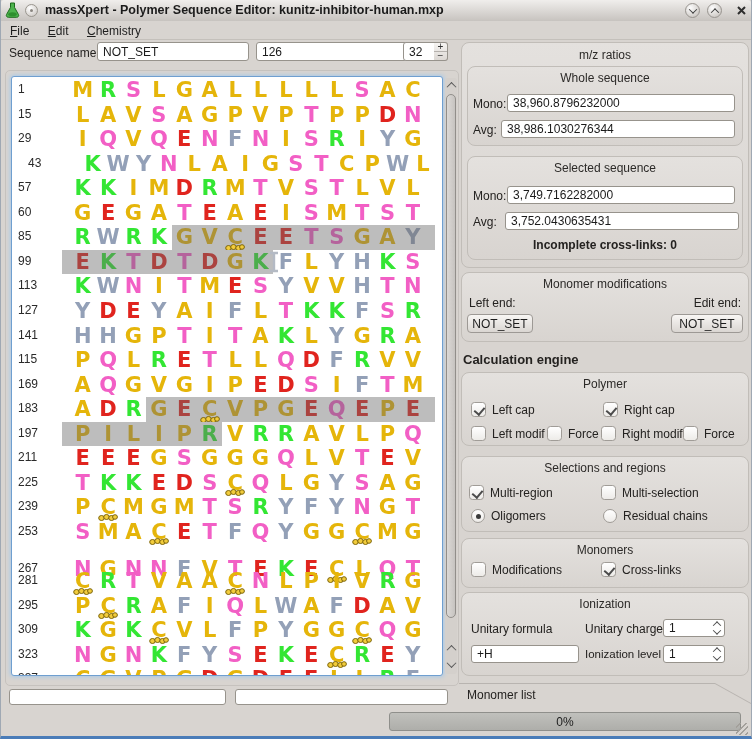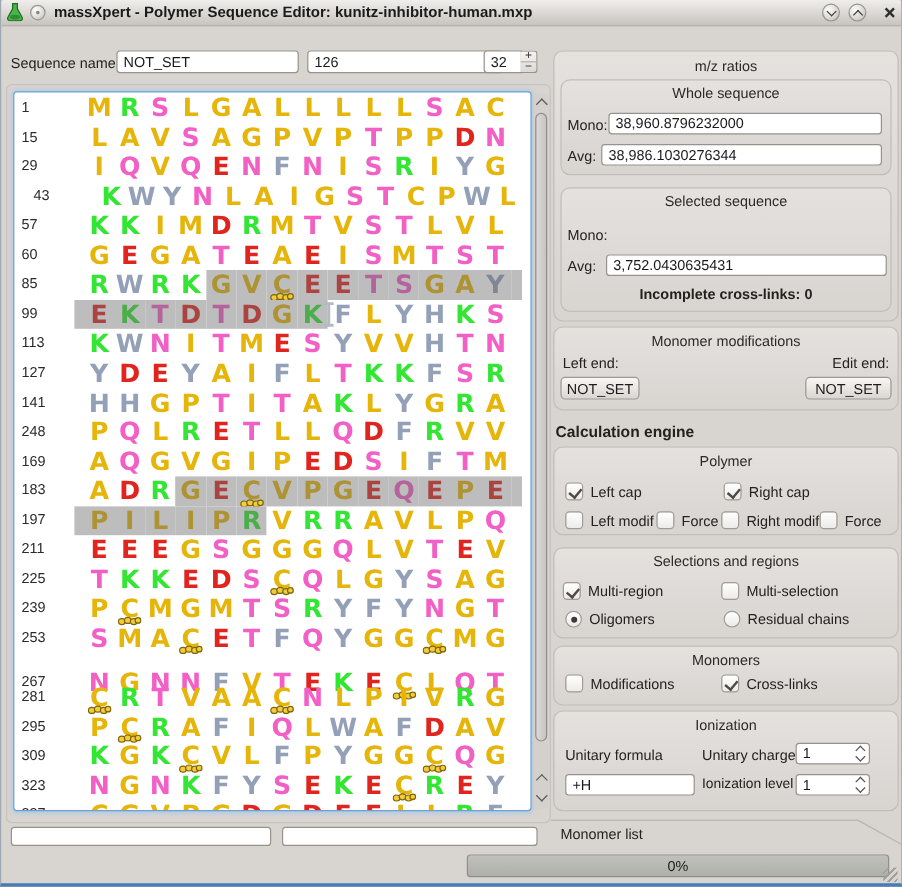--- a/index.html
+++ b/index.html
@@ -99,20 +99,25 @@
     <span class="winbtn" style="left:706px;">
         <span class="chev up" style="border-color:#3c3c3c;"></span>
       </span>
     <span class="winbtn" style="left:733px;background:none;border:none;">
       <svg width="11" height="11">
           <path d="M2 2 L9 9 M9 2 L2 9" stroke="#2e2e2e" stroke-width="2"></path>
         </svg>
     </span>
   </div>
 
+  <div class="menubar">
+    <span class="menu-item">File</span>
+    <span class="menu-item">Edit</span>
+    <span class="menu-item">Chemistry</span>
+  </div>
 
   <span class="label" style="left:8px;top:46px;">Sequence name:</span>
   <div class="field" style="left:96px;top:42px;width:152px;">NOT_SET</div>
   <div class="field" style="left:255px;top:42px;width:163px;">126</div>
   <div class="field" style="left:402px;top:42px;width:32px;border-radius:3px 0 0 3px;">32</div>
   <div class="pmspin">
       <div>+</div>
       <div>−</div>
     </div>
 
@@ -312,21 +317,21 @@
           <span class="cell" style="left: 210.4px;"><span class="ltr" style="color: rgb(242, 95, 197);">T</span></span>
           <span class="cell" style="left: 235.8px;"><span class="ltr" style="color: rgb(229, 181, 10);">A</span></span>
           <span class="cell" style="left: 261.2px;"><span class="ltr" style="color: rgb(51, 230, 51);">K</span></span>
           <span class="cell" style="left: 286.6px;"><span class="ltr" style="color: rgb(229, 181, 10);">L</span></span>
           <span class="cell" style="left: 312px;"><span class="ltr" style="color: rgb(147, 160, 183);">Y</span></span>
           <span class="cell" style="left: 337.4px;"><span class="ltr" style="color: rgb(229, 181, 10);">G</span></span>
           <span class="cell" style="left: 362.8px;"><span class="ltr" style="color: rgb(51, 230, 51);">R</span></span>
           <span class="cell" style="left: 388.2px;"><span class="ltr" style="color: rgb(229, 181, 10);">A</span></span>
         </div>
         <div class="seq-row" style="top: 271.05px;">
-          <span class="row-num">248</span>
+          <span class="row-num">115</span>
           <span class="cell" style="left: 58px;"><span class="ltr" style="color: rgb(229, 181, 10);">P</span></span>
           <span class="cell" style="left: 83.4px;"><span class="ltr" style="color: rgb(242, 95, 197);">Q</span></span>
           <span class="cell" style="left: 108.8px;"><span class="ltr" style="color: rgb(229, 181, 10);">L</span></span>
           <span class="cell" style="left: 134.2px;"><span class="ltr" style="color: rgb(51, 230, 51);">R</span></span>
           <span class="cell" style="left: 159.6px;"><span class="ltr" style="color: rgb(224, 36, 30);">E</span></span>
           <span class="cell" style="left: 185px;"><span class="ltr" style="color: rgb(242, 95, 197);">T</span></span>
           <span class="cell" style="left: 210.4px;"><span class="ltr" style="color: rgb(229, 181, 10);">L</span></span>
           <span class="cell" style="left: 235.8px;"><span class="ltr" style="color: rgb(229, 181, 10);">L</span></span>
           <span class="cell" style="left: 261.2px;"><span class="ltr" style="color: rgb(242, 95, 197);">Q</span></span>
           <span class="cell" style="left: 286.6px;"><span class="ltr" style="color: rgb(224, 36, 30);">D</span></span>
@@ -668,20 +673,21 @@
   </div>
   <span class="label" style="left:472px;top:97px;">Mono:</span>
   <div class="field" style="left:506px;top:94px;width:228px;height:18px;">38,960.8796232000</div>
   <span class="label" style="left:472px;top:123px;">Avg:</span>
   <div class="field" style="left:500px;top:120px;width:234px;height:18px;">38,986.1030276344</div>
 
   <div class="group" style="left:466px;top:156px;width:276px;height:104px;">
     <div class="gtitle" style="top:4px;">Selected sequence</div>
   </div>
   <span class="label" style="left:472px;top:189px;">Mono:</span>
+  <div class="field" style="left:506px;top:186px;width:228px;height:18px;">3,749.7162282000</div>
   <span class="label" style="left:472px;top:215px;">Avg:</span>
   <div class="field" style="left:504px;top:212px;width:234px;height:18px;">3,752.0430635431</div>
   <span class="label" style="left:466px;top:238px;width:276px;text-align:center;font-weight:bold;">Incomplete cross-links: 0</span>
 
   <div class="group" style="left:460px;top:272px;width:288px;height:70px;">
     <div class="gtitle" style="top:4px;">Monomer modifications</div>
   </div>
   <span class="label" style="left:468px;top:296px;">Left end:</span>
   <span class="label" style="left:652px;top:296px;width:88px;text-align:right;">Edit end:</span>
   <div class="btn" style="left:466px;top:314px;width:66px;height:19px;">NOT_SET</div>

